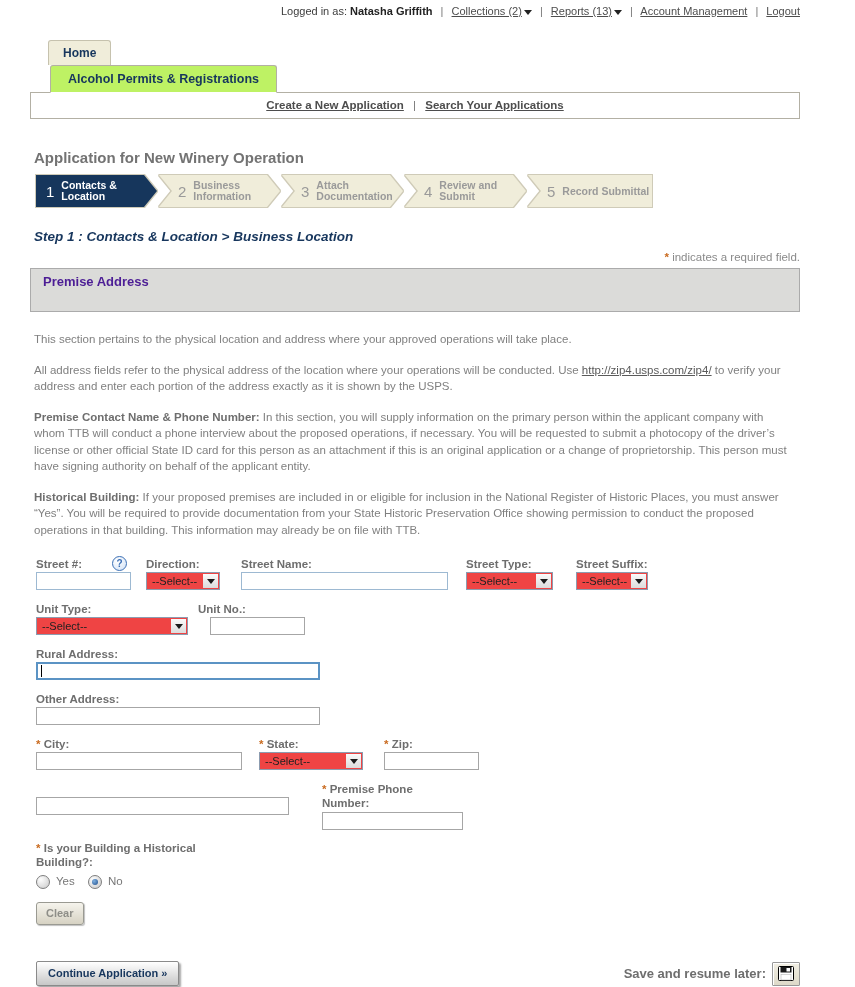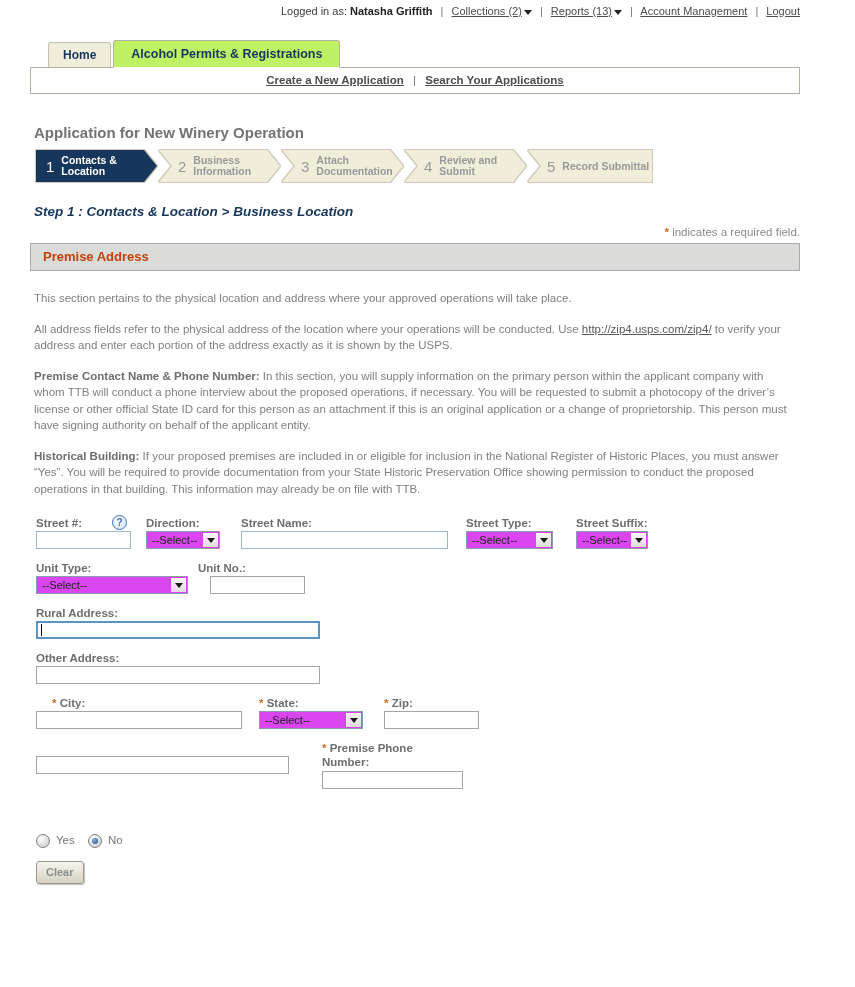--- a/index.html
+++ b/index.html
@@ -9,21 +9,21 @@
 
   
   .topbar { padding:5px 55px 0 0; text-align:right; font-size:11px; color:#3c3c3c; height:23px; }
   .topbar .uname { font-weight:bold; color:#222; }
   .topbar a.tlink { color:#4d4d4d; text-decoration:underline; cursor:pointer; }
   .topbar .sep { color:#777; margin:0 5px; }
   .dd-arrow { display:inline-block; width:0; height:0; border-left:4px solid transparent; border-right:4px solid transparent; border-top:5px solid #222; margin-left:2px; vertical-align:middle; }
 
   
   .tabs-wrap { margin:17px 55px 0 30px; }
-  .tabs { display:flex; align-items:center; padding-left:18px; position:relative; z-index:2; margin-bottom:-1px; }
+  .tabs { display:flex; align-items:flex-start; padding-left:18px; position:relative; z-index:2; margin-bottom:-1px;flex-direction:column; }
   .tab { font-weight:bold; color:#17365D; cursor:pointer; border-radius:3px 3px 0 0; }
   .tab-home { background:#F0EDDA; border:1px solid #C6C2AE; border-bottom:none; font-size:12px; padding:5px 14px 5px; }
   .tab-active { background:#bef264; border:1px solid #B3B0A4; border-bottom:1px solid #fff; font-size:12.5px; padding:6px 17px 6px; margin-left:2px; }
   .subnav { border:1px solid #B3B0A4; text-align:center; padding:6px 0 7px; font-size:11.5px; font-weight:bold; background:#fff; }
   .subnav a { color:#4d4d4d; text-decoration:underline; cursor:pointer; }
   .subnav .sep { color:#777; margin:0 6px; font-weight:normal; }
 
   
   .main { margin:0 55px 0 30px; }
   .page-title { margin:30px 0 0 4px; color:#737373; font-weight:bold; font-size:15px; }
@@ -37,35 +37,35 @@
   .step-last  { clip-path:polygon(0 0, 100% 0, 100% 100%, 0 100%, 13px 50%); width:124px; }
   .step.active { background:#16365C; color:#fff; }
   .step .step-num { font-size:15px; margin:0 7px 0 10px; }
   .step-mid .step-num, .step-last .step-num { margin-left:19px; }
   .step .step-label { font-size:10.5px; line-height:11px; font-weight:bold; width:84px; }
   .step-last .step-label { width:auto; }
 
   .step-heading { margin:22px 0 0 4px; color:#17365D; font-style:italic; font-weight:bold; font-size:13.5px; }
   .required-note { margin-top:7px; text-align:right; font-size:11.5px; color:#8a8a8a; }
   .required-note .star, .star { color:#C96A1E; font-weight:bold; }
-  .section-header { margin-top:5px; background:#DBDBD9; border:1px solid #ABABAB; height:28px; line-height:26px; padding-left:12px; color:#c2410c; font-weight:bold; font-size:13px; }
+  .section-header { margin-top:5px; background:#DBDBD9; border:1px solid #ABABAB; height:44px; line-height:26px; padding-left:12px; color:#4c1d95; font-weight:bold; font-size:13px; }
 
   .para { margin:14px 4px 0 4px; font-size:11.5px; line-height:16.5px; color:#808080; }
   .para.first { margin-top:19px; }
   .para .lead { font-weight:bold; color:#6e6e6e; }
   .para a.plink { color:#5a5a5a; text-decoration:underline; cursor:pointer; }
 
   
   .form { position:relative; margin-top:12px; height:381px; }
   .fl { position:absolute; font-size:11.5px; font-weight:bold; color:#6e6e6e; }
   .tin { position:absolute; height:18px; border:1px solid #A6A6A6; background:#fff; font-size:11px; padding:0 3px; font-family:inherit; color:#222; }
   .tin.blue { border-color:#9DB9D2; }
   .tin.focused { border:2px solid #5B93C4; display:flex; align-items:center; }
   .caret { width:1px; height:12px; background:#000; display:inline-block; }
-  .select { position:absolute; height:18px; border:1px solid #8C9CB0; background:#d946ef; font-size:11px; color:#222; cursor:pointer; }
+  .select { position:absolute; height:18px; border:1px solid #8C9CB0; background:#ef4444; font-size:11px; color:#222; cursor:pointer; }
   .select .sel-value { position:absolute; left:5px; top:2px; white-space:nowrap; }
   .select .sel-btn { position:absolute; right:1px; top:1px; bottom:1px; width:15px; background:linear-gradient(#fafafa,#dcdcdc); display:flex; align-items:center; justify-content:center; }
   .sel-arrow { width:0; height:0; border-left:4px solid transparent; border-right:4px solid transparent; border-top:5px solid #1a1a1a; }
   .help { position:absolute; width:15px; height:15px; border-radius:50%; border:1px solid #3B6FB5; background:radial-gradient(circle at 35% 30%, #ffffff, #CFE0F5); color:#3B6FB5; font-size:10px; font-weight:bold; text-align:center; line-height:13px; cursor:pointer; }
   .radio { position:absolute; width:14px; height:14px; border-radius:50%; border:1px solid #7E7E7E; background:radial-gradient(circle at 32% 30%, #fdfdfd, #C9C9C9); cursor:pointer; }
   .radio .dot { position:absolute; left:3px; top:3px; width:6px; height:6px; border-radius:50%; background:radial-gradient(circle at 35% 35%, #7FB0E0, #1F4E8C); }
   .rlabel { position:absolute; font-size:11.5px; color:#777; }
 
   .btn-clear { position:absolute; left:6px; top:352px; padding:4px 9px 5px; background:linear-gradient(#F6F4ED,#D6D2C3); border:1px solid #9A9A92; border-radius:3px; color:#8E8E88; font-weight:bold; font-size:11px; cursor:pointer; box-shadow:1px 1px 1px rgba(0,0,0,.25); font-family:inherit; }
 
@@ -211,45 +211,60 @@
       <input class="tin" style="left: 180px; top: 67px; width: 95px;" type="text">
 
       <span class="fl" style="left:6px; top:98px;">Rural Address:</span>
       <div class="tin focused" style="left:6px; top:112px; width:284px;">
           <span class="caret"></span>
         </div>
 
       <span class="fl" style="left:6px; top:143px;">Other Address:</span>
       <input class="tin" style="left: 6px; top: 157px; width: 284px;" type="text">
 
-      <span class="fl" style="left:22px; top:188px;"><span class="star">*</span> <span>City:</span></span>
+      <span class="fl" style="left:6px; top:188px;"><span class="star">*</span> <span>City:</span></span>
       <input class="tin" style="left: 6px; top: 202px; width: 206px;" type="text">
 
       <span class="fl" style="left:229px; top:188px;"><span class="star">*</span> <span>State:</span></span>
       <div class="select" style="left:229px; top:202px; width:104px;">
         <span class="sel-value">--Select--</span>
         <span class="sel-btn">
             <span class="sel-arrow"></span>
           </span>
       </div>
 
       <span class="fl" style="left:354px; top:188px;"><span class="star">*</span> <span>Zip:</span></span>
       <input class="tin" style="left: 354px; top: 202px; width: 95px;" type="text">
 
       <span class="fl" style="left:6px; top:249px;"><span class="star">*</span> <span>Premise Contact Name:</span></span>
       <input class="tin" style="left: 6px; top: 247px; width: 253px;" type="text">
 
       <span class="fl" style="left:292px; top:233px; width:108px; line-height:13.5px;"><span class="star">*</span> <span>Premise Phone Number:</span></span>
       <input class="tin" style="left: 292px; top: 262px; width: 141px;" type="text">
 
+      <span class="fl" style="left:6px; top:292px; width:178px; line-height:13.5px;"><span class="star">*</span> <span>Is your Building a Historical Building?:</span></span>
       <span class="radio" style="left:6px; top:325px;"></span>
       <span class="rlabel" style="left:26px; top:325px;">Yes</span>
       <span class="radio" style="left:58px; top:325px;">
           <span class="dot"></span>
         </span>
       <span class="rlabel" style="left:78px; top:325px;">No</span>
 
       <button class="btn-clear">Clear</button>
     </div>
 
+    <div class="footer-row">
+      <button class="btn-continue">Continue Application »</button>
+      <div class="save-area">
+        <span class="save-label">Save and resume later:</span>
+        <span class="btn-save">
+          <svg width="16" height="15" viewBox="0 0 16 15">
+            <rect x="0.5" y="0.5" width="15" height="14" rx="1" fill="#fff" stroke="#000" stroke-width="1"></rect>
+            <rect x="2.5" y="1" width="11" height="5.5" fill="#1a1a1a"></rect>
+            <rect x="8.5" y="2" width="3.5" height="3.5" fill="#fff"></rect>
+            <rect x="3" y="8.5" width="10" height="5.5" fill="#fff" stroke="#aaa" stroke-width="0.5"></rect>
+          </svg>
+        </span>
+      </div>
+    </div>
 
   </div>
 </div>
 
 </body></html>

